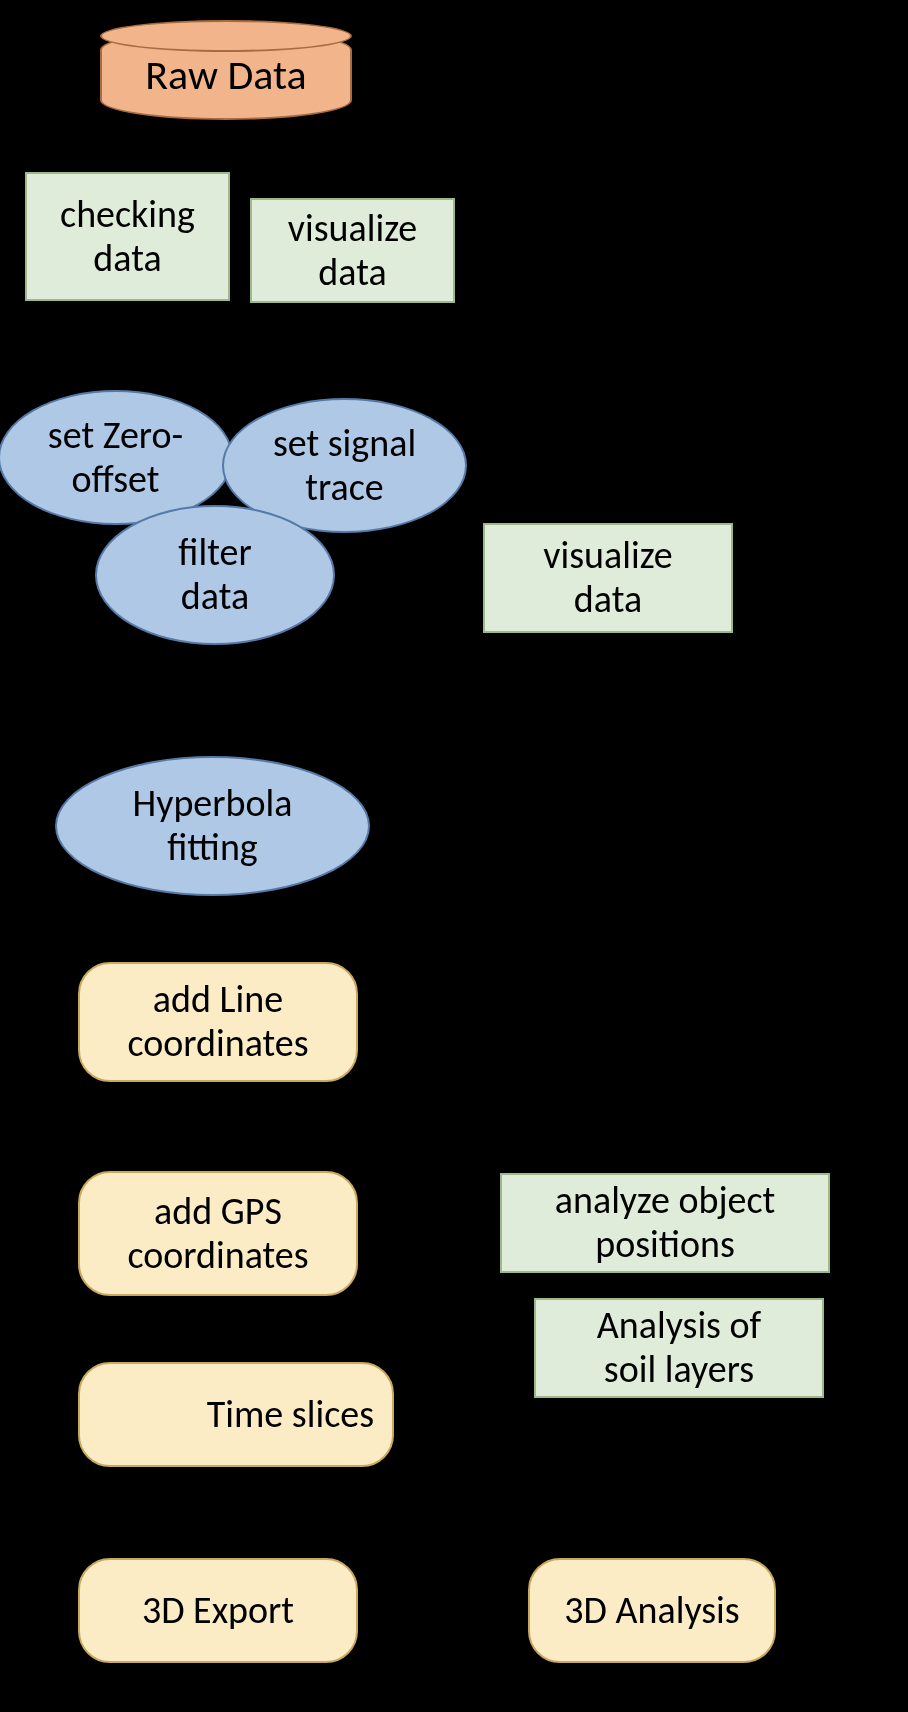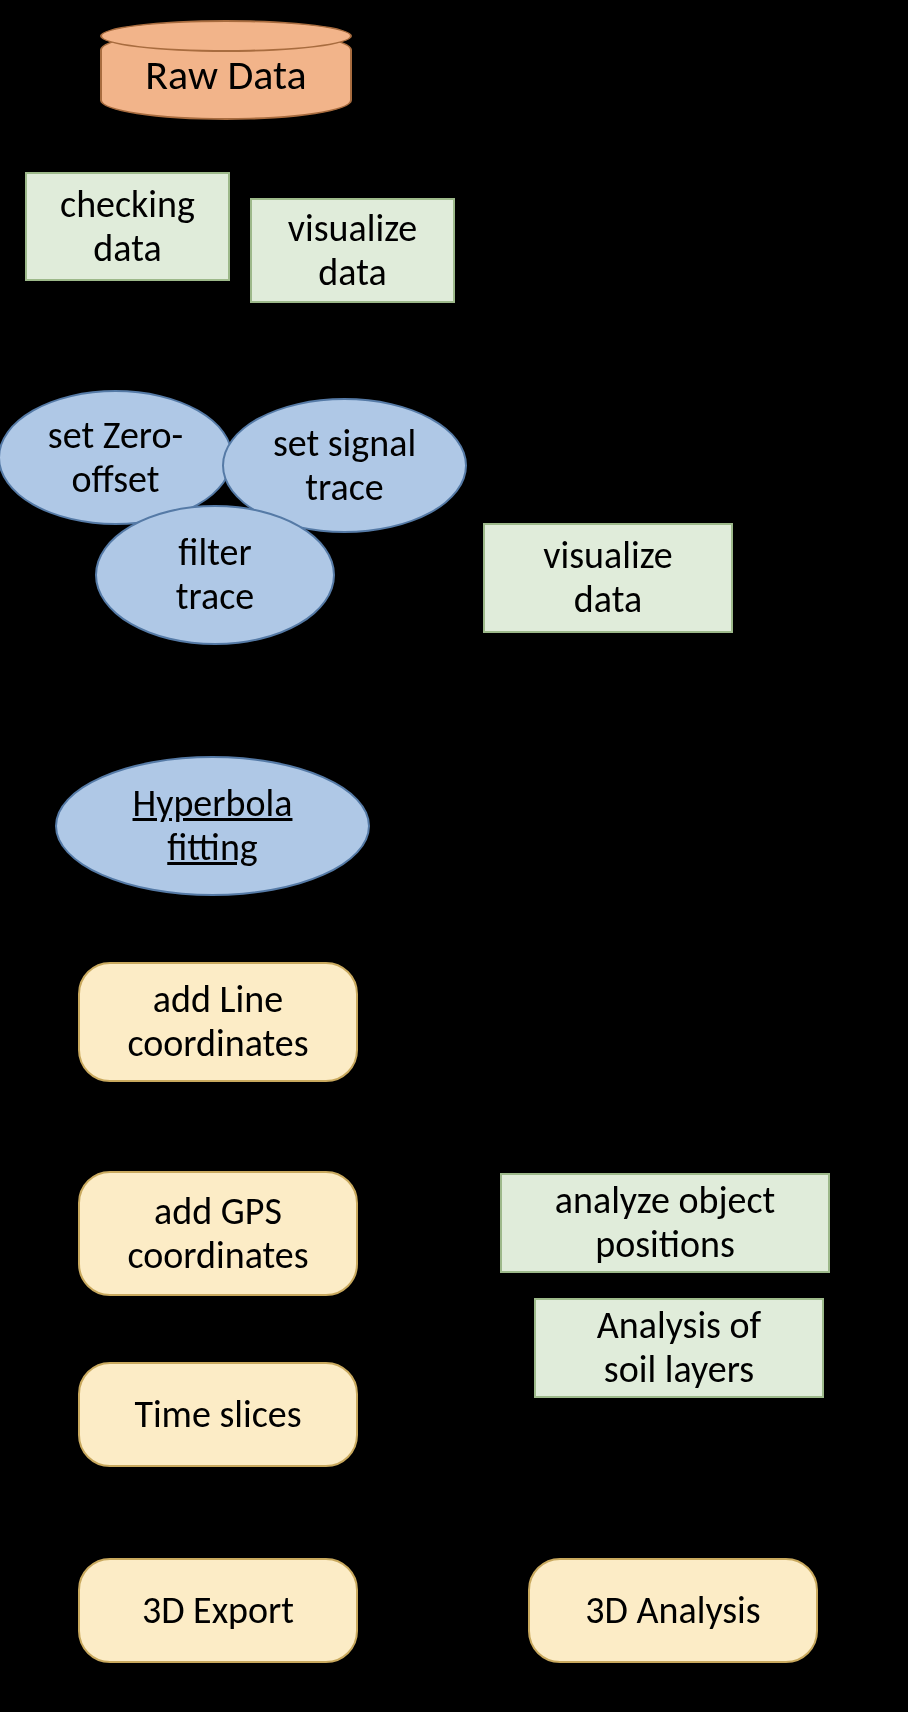--- a/index.html
+++ b/index.html
@@ -131,21 +131,21 @@
       <line x1="355" y1="1610" x2="525" y2="1610"></line>
     </g>
   </svg>
 
   <div class="layer">
 
     <div class="node cylinder" style="left:100px; top:30px; width:252px; height:90px;">
       <span class="label">Raw Data</span>
     </div>
 
-    <div class="node rect-green" style="left:25px; top:172px; width:205px; height:109px;">
+    <div class="node rect-green" style="left:25px; top:172px; width:205px; height:129px;">
       <span class="label">checking
 data</span>
     </div>
 
     <div class="node rect-green" style="left:250px; top:198px; width:205px; height:105px;">
       <span class="label">visualize
 data</span>
     </div>
 
     <div class="node ellipse-blue" style="left:-2px; top:390px; width:235px; height:135px;">
@@ -153,59 +153,59 @@
 offset</span>
     </div>
 
     <div class="node ellipse-blue" style="left:222px; top:398px; width:245px; height:135px; z-index:2;">
       <span class="label">set signal
 trace</span>
     </div>
 
     <div class="node ellipse-blue" style="left:95px; top:505px; width:240px; height:140px; z-index:3;">
       <span class="label">filter
-trace</span>
+data</span>
     </div>
 
     <div class="node rect-green" style="left:483px; top:523px; width:250px; height:110px;">
       <span class="label">visualize
 data</span>
     </div>
 
-    <div class="node ellipse-blue" style="left:55px; top:756px; width:315px; height:140px;text-decoration:underline;">
+    <div class="node ellipse-blue" style="left:55px; top:756px; width:315px; height:140px;">
       <span class="label">Hyperbola
 fitting</span>
     </div>
 
     <div class="node rrect-yellow" style="left:78px; top:962px; width:280px; height:120px;">
       <span class="label">add Line
 coordinates</span>
     </div>
 
     <div class="node rrect-yellow" style="left:78px; top:1158px; width:280px; height:125px;margin-top:13px;">
       <span class="label">add GPS
 coordinates</span>
     </div>
 
     <div class="node rect-green" style="left:500px; top:1173px; width:330px; height:100px;">
       <span class="label">analyze object
 positions</span>
     </div>
 
-    <div class="node rrect-yellow" style="left:78px; top:1362px; width:280px; height:105px;">
+    <div class="node rrect-yellow" style="left:78px; top:1362px; width:316px; height:105px;justify-content:flex-end;">
       <span class="label">Time slices</span>
     </div>
 
     <div class="node rect-green" style="left:534px; top:1298px; width:290px; height:100px;">
       <span class="label">Analysis of
 soil layers</span>
     </div>
 
     <div class="node rrect-yellow" style="left:78px; top:1558px; width:280px; height:105px;text-align:center;">
       <span class="label">3D Export</span>
     </div>
 
-    <div class="node rrect-yellow" style="left:528px; top:1558px; width:290px; height:105px;">
+    <div class="node rrect-yellow" style="left:528px; top:1558px; width:248px; height:105px;">
       <span class="label">3D Analysis</span>
     </div>
 
   </div>
 </div>
 
 </body></html>

